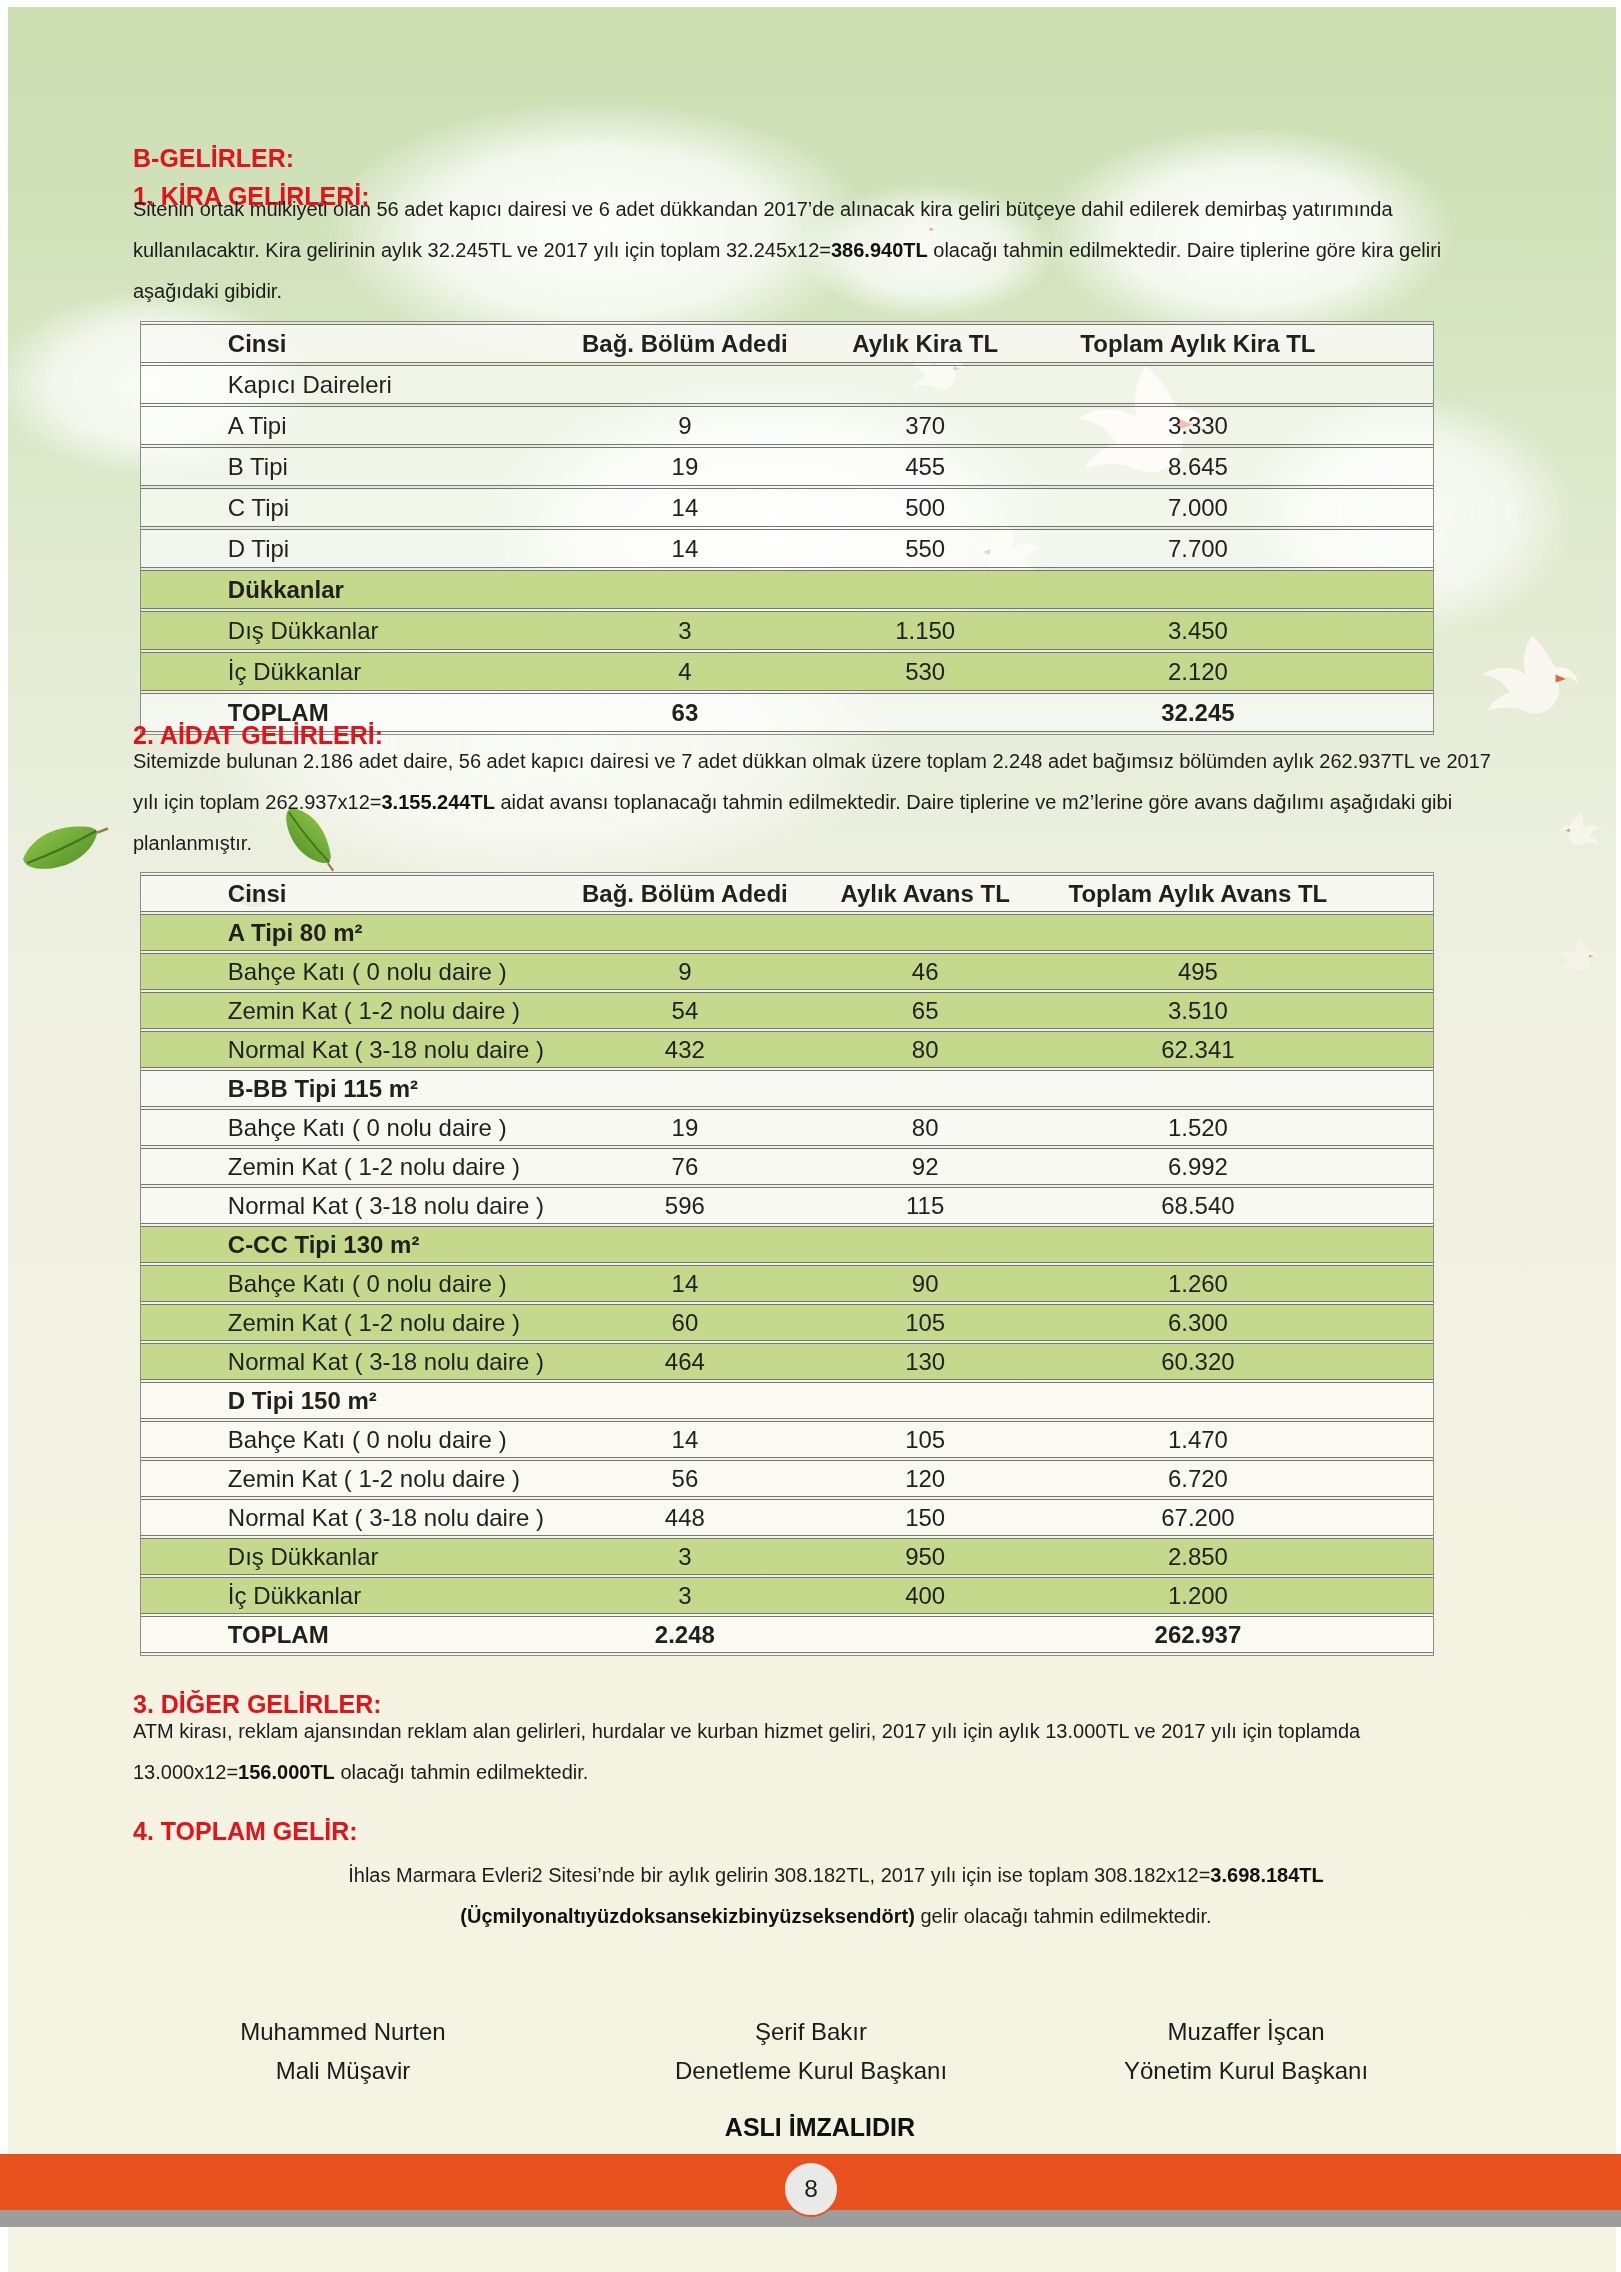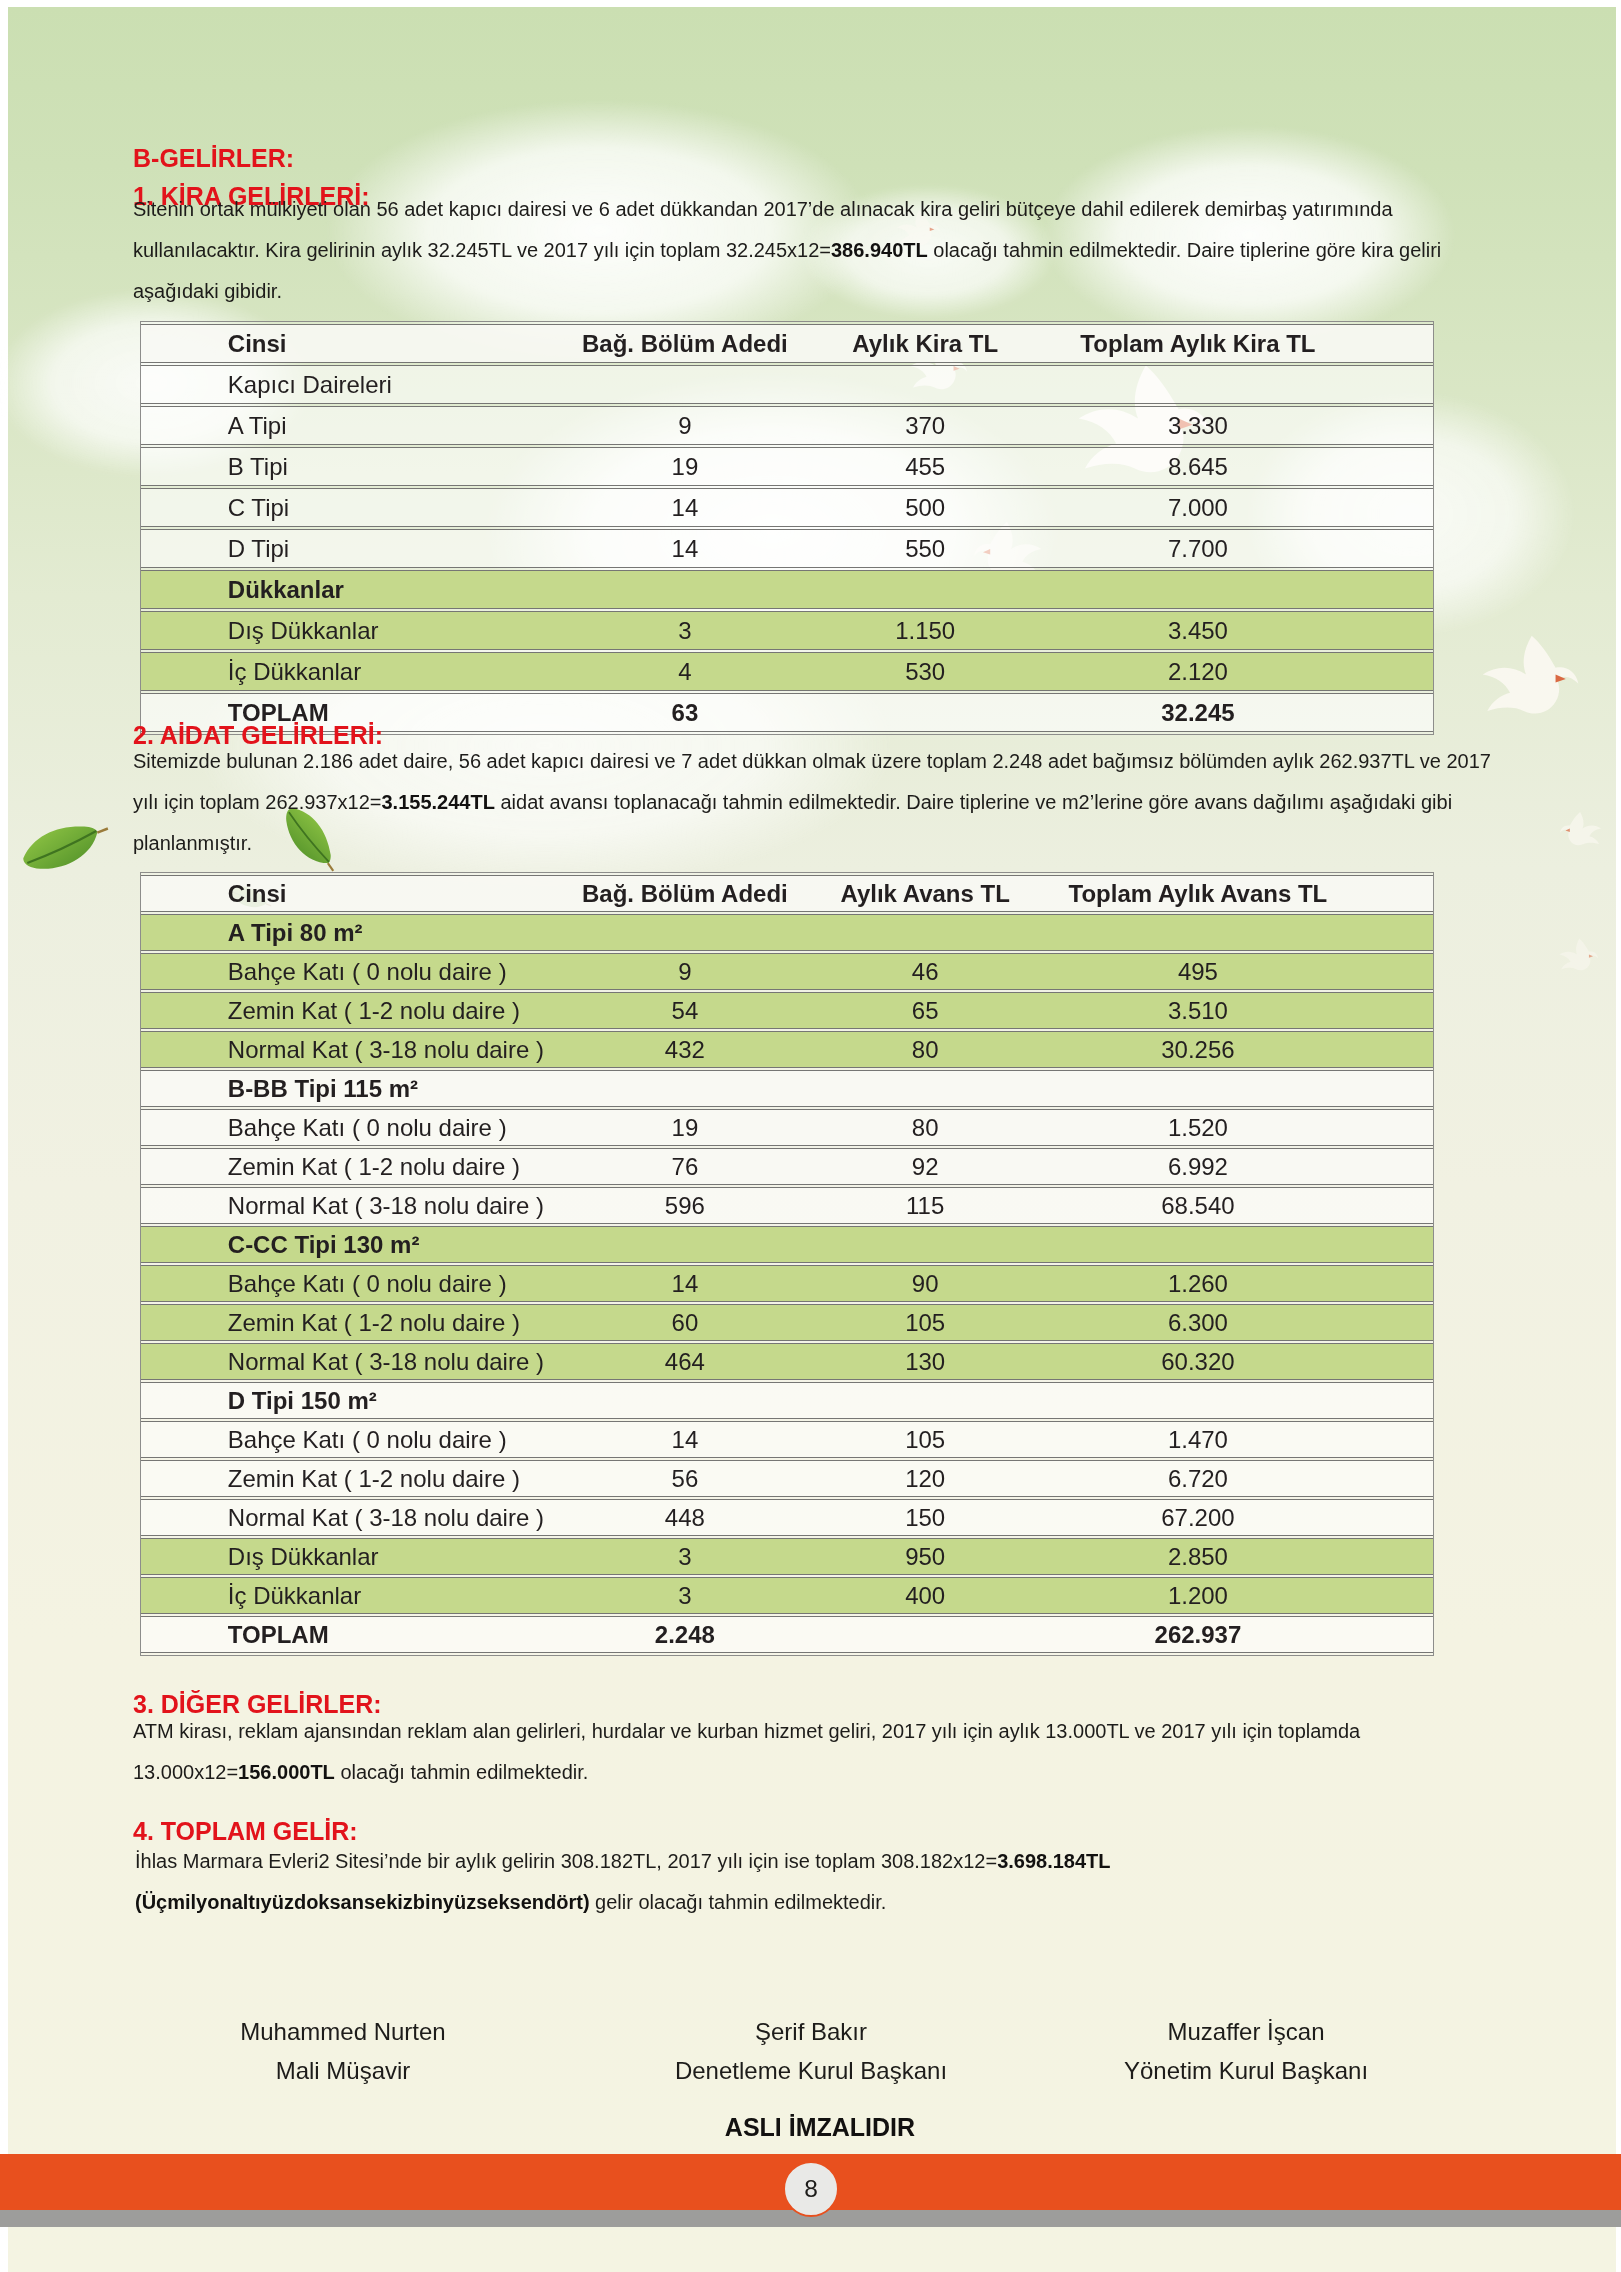--- a/index.html
+++ b/index.html
@@ -242,21 +242,21 @@
           <tr class="green">
             <td>Zemin Kat   ( 1-2 nolu daire )</td>
             <td>54</td>
             <td>65</td>
             <td>3.510</td>
           </tr>
           <tr class="green">
             <td>Normal Kat ( 3-18 nolu daire )</td>
             <td>432</td>
             <td>80</td>
-            <td>30.256</td>
+            <td>62.341</td>
           </tr>
           <tr class="white bold">
             <td>B-BB Tipi 115 m²</td>
             <td></td>
             <td></td>
             <td></td>
           </tr>
           <tr class="white">
             <td>Bahçe Katı  ( 0 nolu daire )</td>
             <td>19</td>
@@ -343,21 +343,21 @@
           </tr>
         </tbody>
     </table>
 
     <div class="red-h" style="top:1685px;">3. DİĞER GELİRLER:</div>
 
     <p class="para" style="top:1711px;margin:0;"><span>ATM kirası, reklam ajansından reklam alan gelirleri, hurdalar ve kurban hizmet geliri, 2017 yılı için aylık 13.000TL ve 2017 yılı için toplamda 13.000x12=</span><b>156.000TL</b><span> olacağı tahmin edilmektedir.</span></p>
 
     <div class="red-h" style="top:1812px;">4. TOPLAM GELİR:</div>
 
-    <p class="para" style="top:1839px;margin:2px;"><span>İhlas Marmara Evleri2 Sitesi’nde bir aylık gelirin 308.182TL, 2017 yılı için ise toplam 308.182x12=</span><b>3.698.184TL (Üçmilyonaltıyüzdoksansekizbinyüzseksendört)</b><span> gelir olacağı tahmin edilmektedir.</span></p>
+    <p class="para" style="top:1839px;margin:16px;text-align:center;"><span>İhlas Marmara Evleri2 Sitesi’nde bir aylık gelirin 308.182TL, 2017 yılı için ise toplam 308.182x12=</span><b>3.698.184TL (Üçmilyonaltıyüzdoksansekizbinyüzseksendört)</b><span> gelir olacağı tahmin edilmektedir.</span></p>
 
     <div class="sig-block">
       <div class="sig s1">
         <div>Muhammed Nurten</div>
         <div>Mali Müşavir</div>
       </div>
       <div class="sig s2">
         <div>Şerif Bakır</div>
         <div>Denetleme Kurul Başkanı</div>
       </div>

